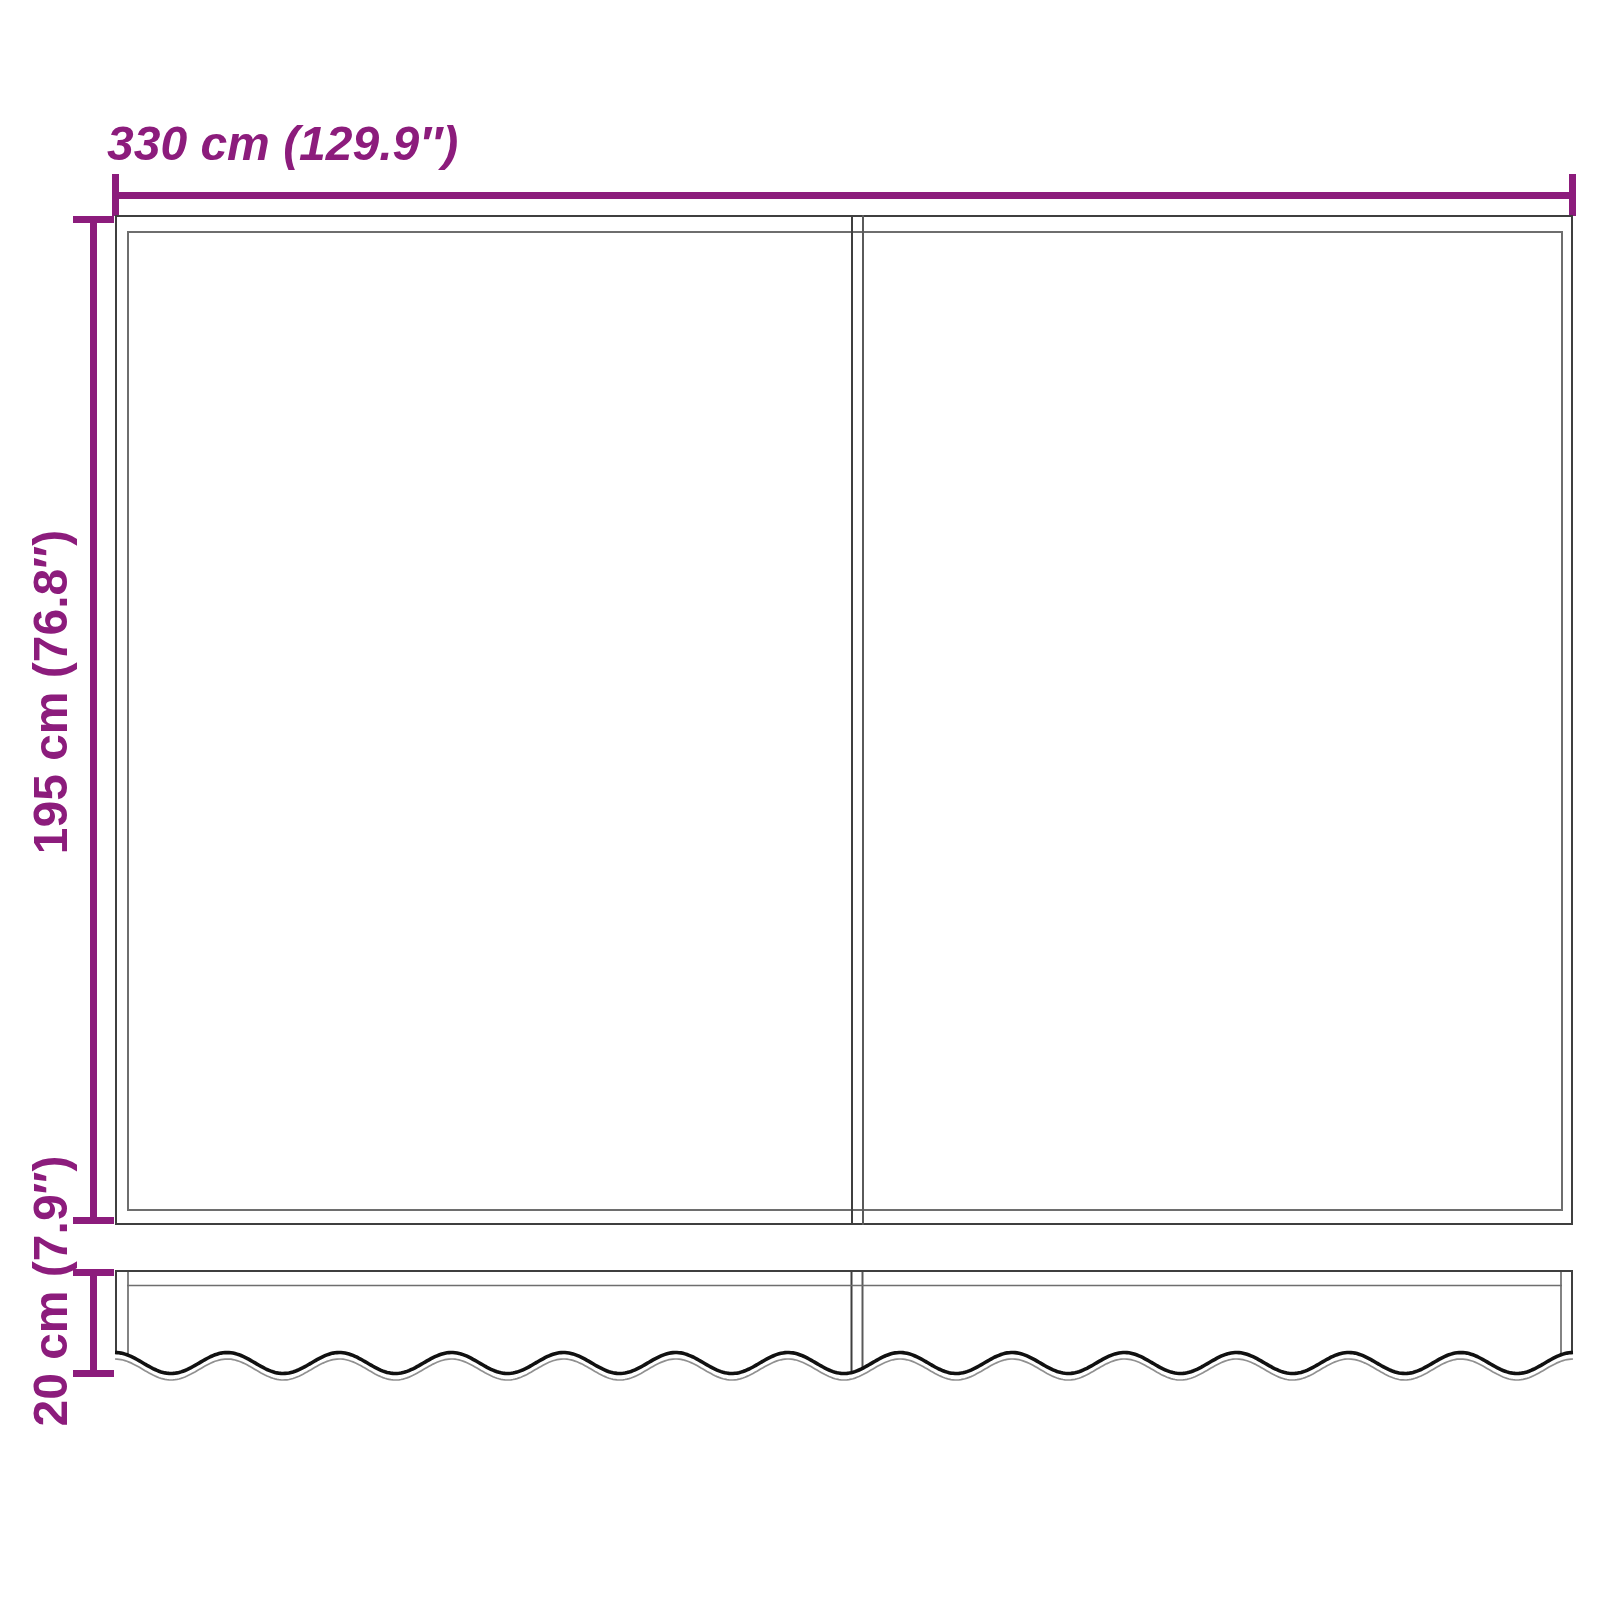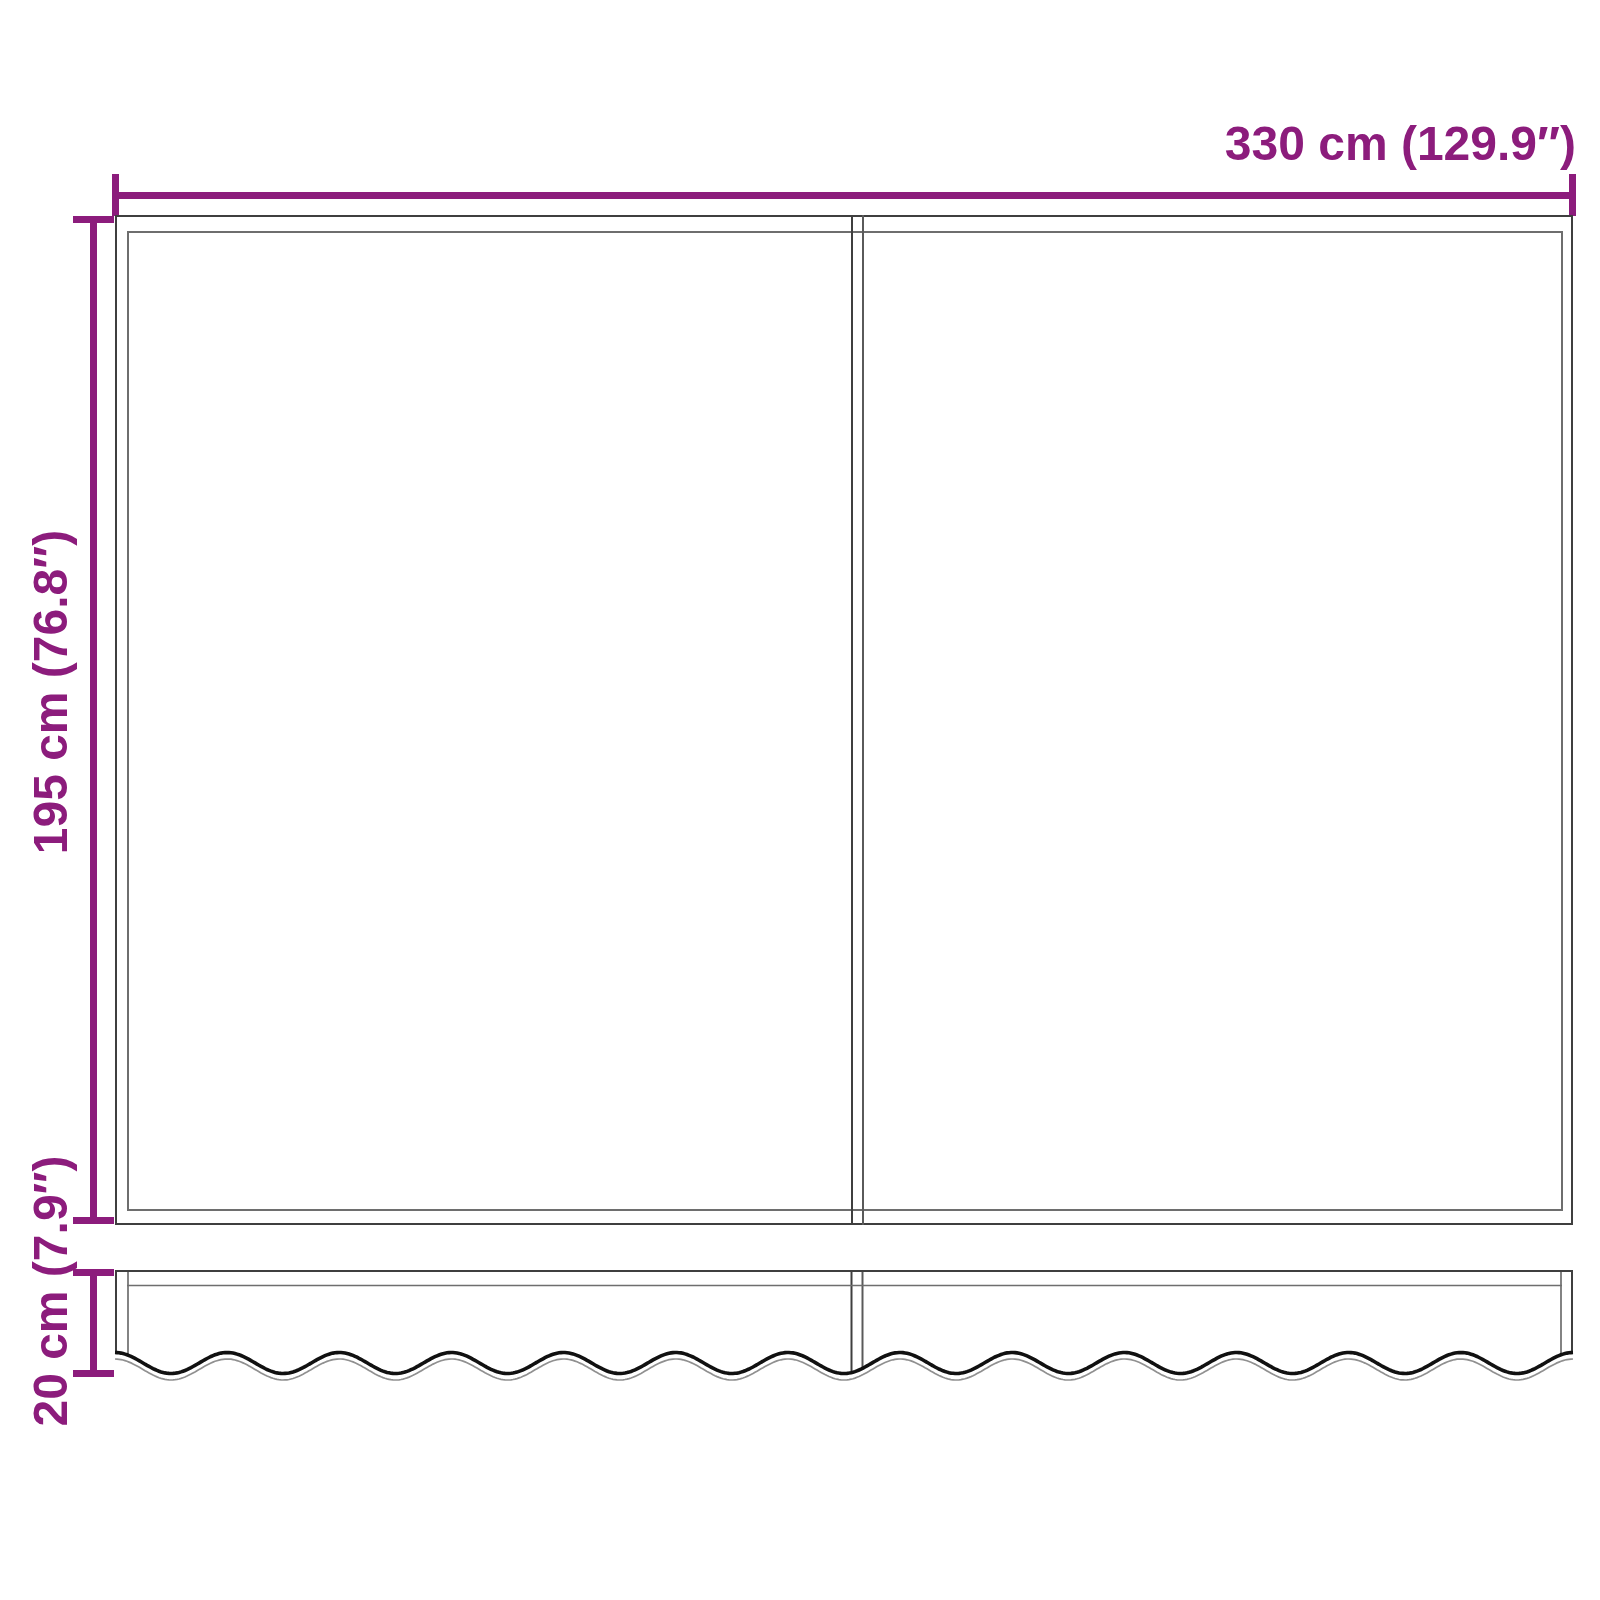--- a/index.html
+++ b/index.html
@@ -18,24 +18,25 @@
   
   .dim-label {
     position: absolute;
     color: #8C1C7C;
     font-size: 48px;
     font-weight: 700;
     letter-spacing: 0px;
     white-space: nowrap;
   }
   .dim-label.top {
-    left: 118px;
+    left: 107px;
     top: 116px;
     width: 1458px;
-    text-align: right;
+    text-align: left;
+    font-style: italic;
   }
   .dim-label.rot {
     transform: translate(-50%, -50%) rotate(-90deg);
   }
   .dim-label.rot.h195 { left: 50px; top: 692px; }
   .dim-label.rot.h20  { left: 50px; top: 1291px; }
   .dim-line, .dim-tick {
     position: absolute;
     background: #8C1C7C;
   }

